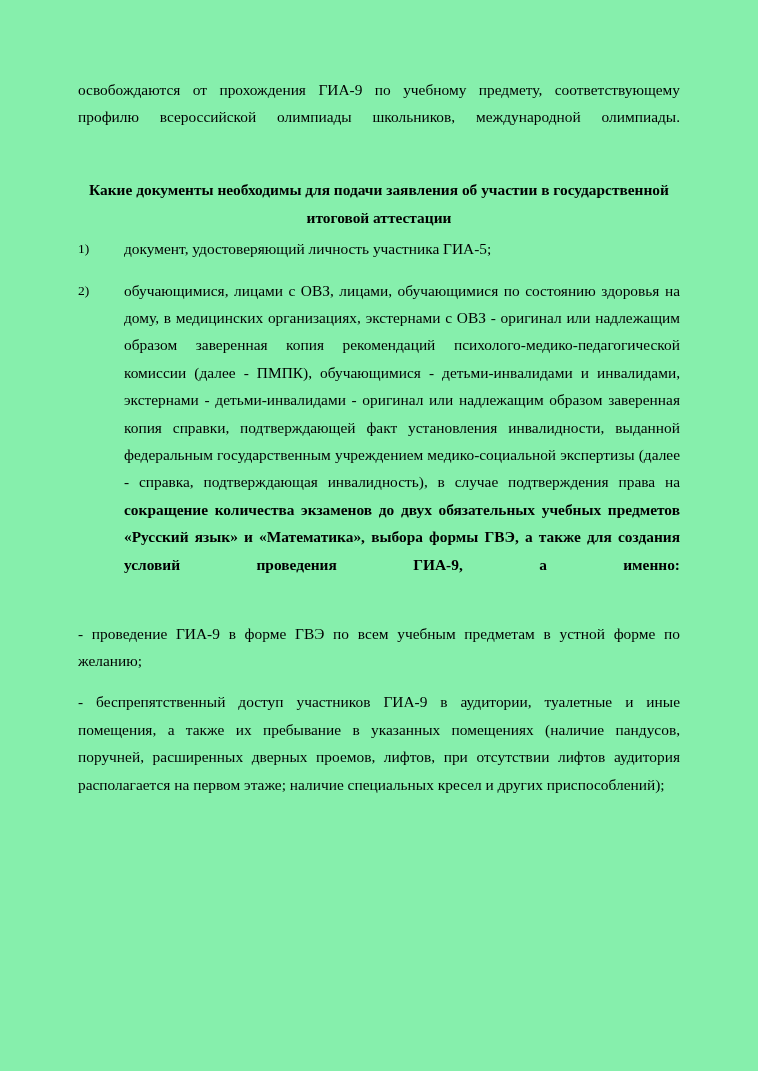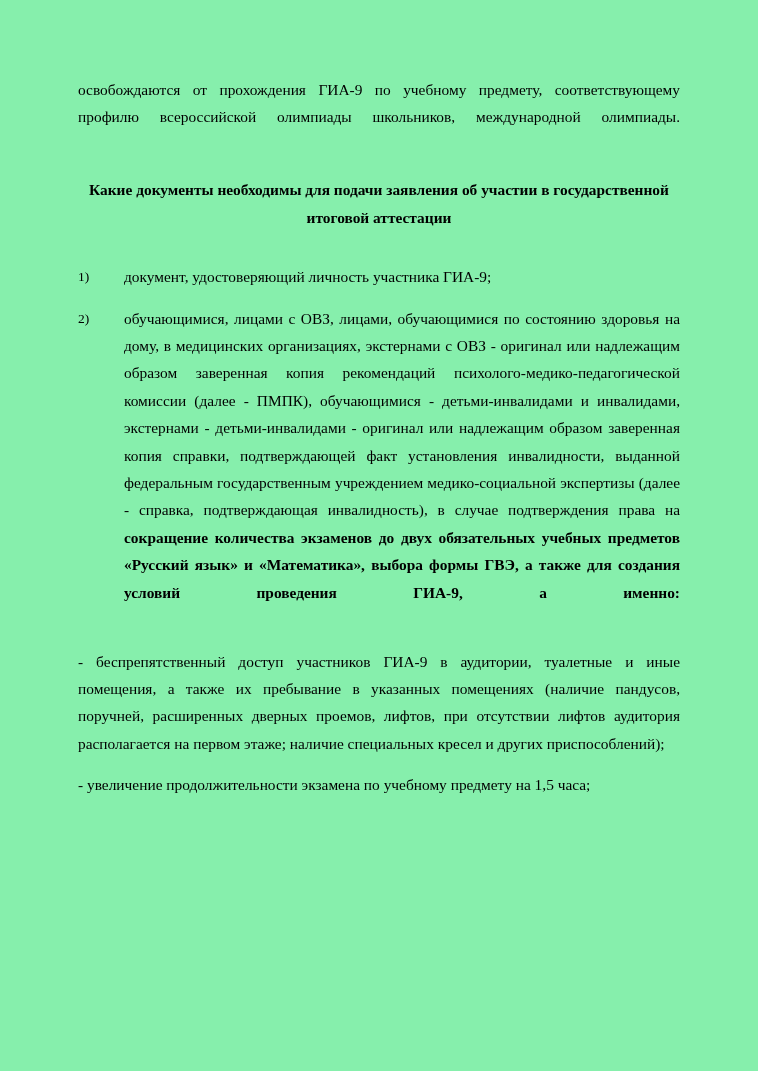--- a/index.html
+++ b/index.html
@@ -29,21 +29,21 @@
     margin: 0 0 14px 0;
     font-size: 15.4px;
     line-height: 1.78;
     color: #000000;
     text-align: justify;
     text-justify: inter-word;
   }
   .heading {
     text-align: center;
     font-weight: bold;
-    margin: 18px 0 32px 0;
+    margin: 18px 0 4px 0;
     line-height: 1.78;
     font-size: 15.4px;
   }
   .list-item {
     display: flex;
     margin: 0 0 14px 0;
     font-size: 15.4px;
     line-height: 1.78;
     text-align: justify;
   }
@@ -76,28 +76,28 @@
 <div class="page">
   <div class="content">
 
     <p class="jz">освобождаются от прохождения ГИА-9 по учебному предмету, соответствующему профилю всероссийской олимпиады школьников, международной олимпиады.</p>
 
     <p class="heading">Какие документы необходимы для подачи заявления об участии в государственной итоговой аттестации</p>
 
 
     <div class="list-item">
       <span class="list-num">1)</span>
-      <span class="list-body">документ, удостоверяющий личность участника ГИА-9;</span>
+      <span class="list-body">документ, удостоверяющий личность участника ГИА-5;</span>
     </div>
 
     <div class="list-item">
       <span class="list-num">2)</span>
       <span class="list-body jz"><span>обучающимися, лицами с ОВЗ, лицами, обучающимися по состоянию здоровья на дому, в медицинских организациях, экстернами с ОВЗ - оригинал или надлежащим образом заверенная копия рекомендаций психолого-медико-педагогической комиссии (далее - ПМПК), обучающимися - детьми-инвалидами и инвалидами, экстернами - детьми-инвалидами - оригинал или надлежащим образом заверенная копия справки, подтверждающей факт установления инвалидности, выданной федеральным государственным учреждением медико-социальной экспертизы (далее - справка, подтверждающая инвалидность), в случае подтверждения права на </span><span class="bold">сокращение количества экзаменов до двух обязательных учебных предметов «Русский язык» и «Математика», выбора формы ГВЭ, а также для создания условий проведения ГИА-9, а именно:</span></span>
     </div>
 
+    <p>- проведение ГИА-9 в форме ГВЭ по всем учебным предметам в устной форме по желанию;</p>
 
     <p>- беспрепятственный доступ участников ГИА-9 в аудитории, туалетные и иные помещения, а также их пребывание в указанных помещениях (наличие пандусов, поручней, расширенных дверных проемов, лифтов, при отсутствии лифтов аудитория располагается на первом этаже; наличие специальных кресел и других приспособлений);</p>
 
-    <p>- увеличение продолжительности экзамена по учебному предмету на 1,5 часа;</p>
 
 
   </div>
 </div>
 
 </body></html>

